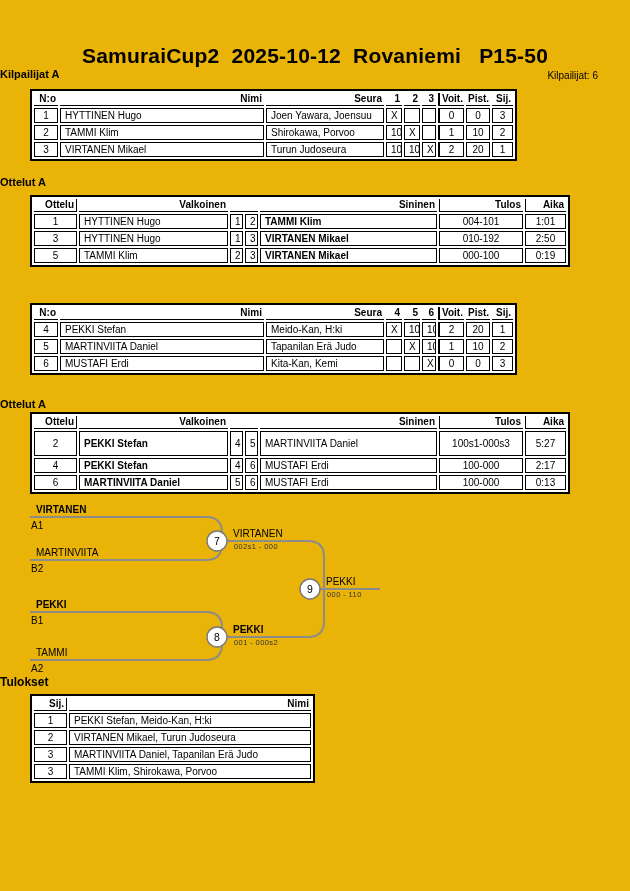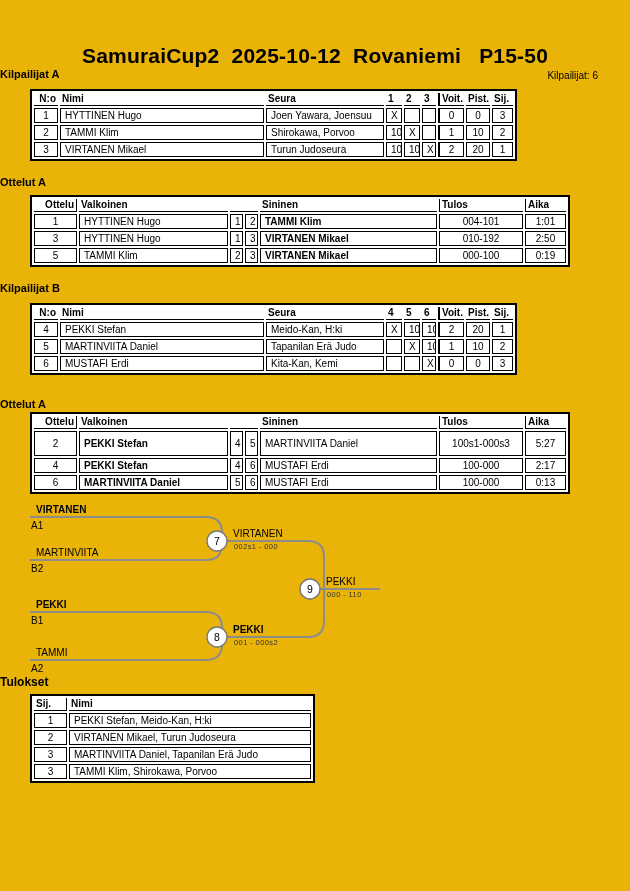--- a/index.html
+++ b/index.html
@@ -15,21 +15,21 @@
   .heading { font-weight:bold; text-align:left; font-size:11px; }
   .small-note { font-size:10px; }
 
   table {
     border-collapse:separate; border-spacing:2px;
     border:2px solid #000; table-layout:fixed; background:#fff;
   }
   th, td { font-size:10px; overflow:hidden; white-space:nowrap; }
   th {
     font-weight:bold; border:none; border-bottom:1px solid #000;
-    height:12px; line-height:12px; padding:0 2px; text-align:left;
+    height:12px; line-height:12px; padding:0 2px; text-align:right;
   }
   td {
     border:1px solid #000; height:13px; line-height:13px; padding:0 4px;
     text-align:center;
   }
   td.l { text-align:left; }
   th.l { text-align:right; }
   .thick-l { border-left:2px solid #000 !important; }
   .vline-r { border-right:1px solid #000 !important; }
   .vline-l { border-left:1px solid #000 !important; }
@@ -151,21 +151,20 @@
       <td class="l">TAMMI Klim</td>
       <td>2</td>
       <td>3</td>
       <td class="l b">VIRTANEN Mikael</td>
       <td>000-100</td>
       <td>0:19</td>
     </tr>
   </tbody>
     </table>
 
-  <div class="abs heading" style="top:282px; left:0; width:472px;">Kilpailijat B</div>
 
   <table class="abs" style="top:303px; left:30px; width:487px;">
     <colgroup>
       <col style="width:24px">
         <col style="width:204px">
         <col style="width:118px">
       <col style="width:16px">
         <col style="width:16px">
         <col style="width:14px">
       <col style="width:26px">

